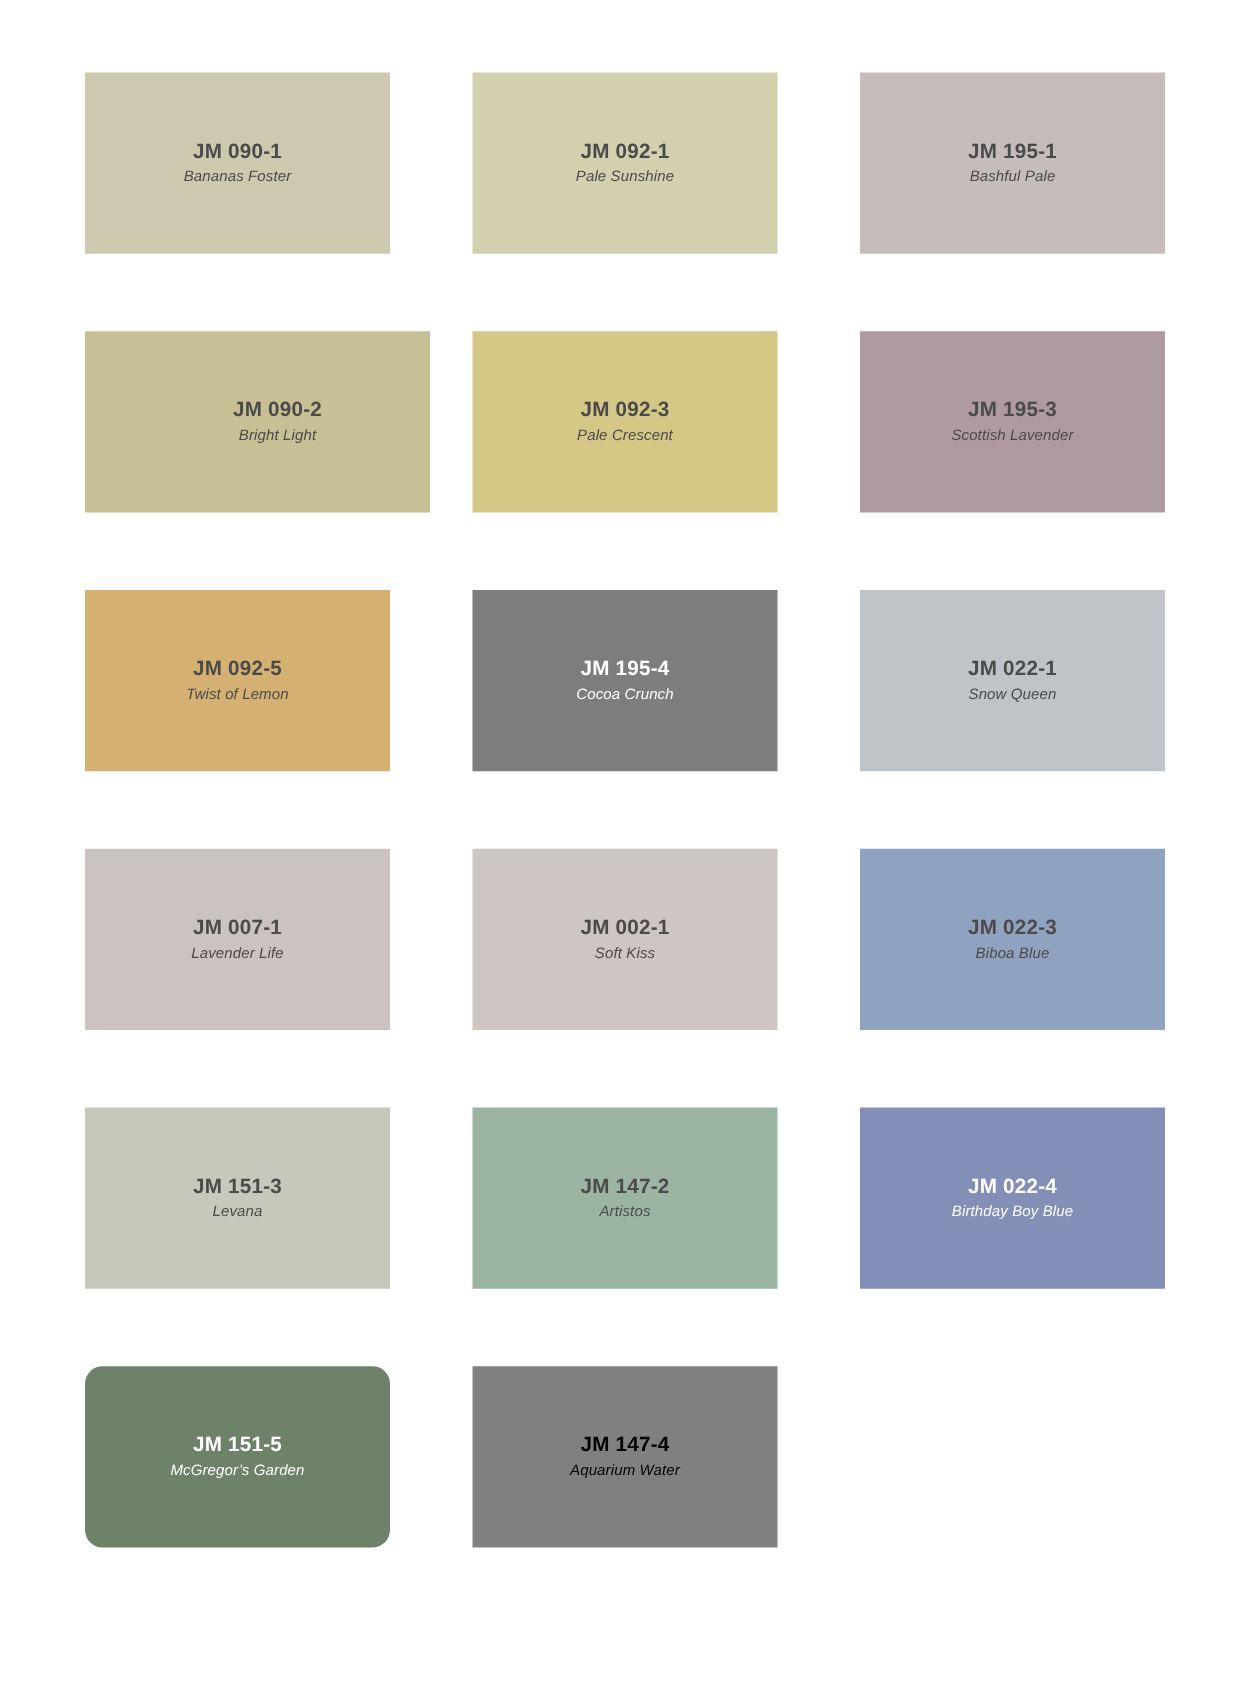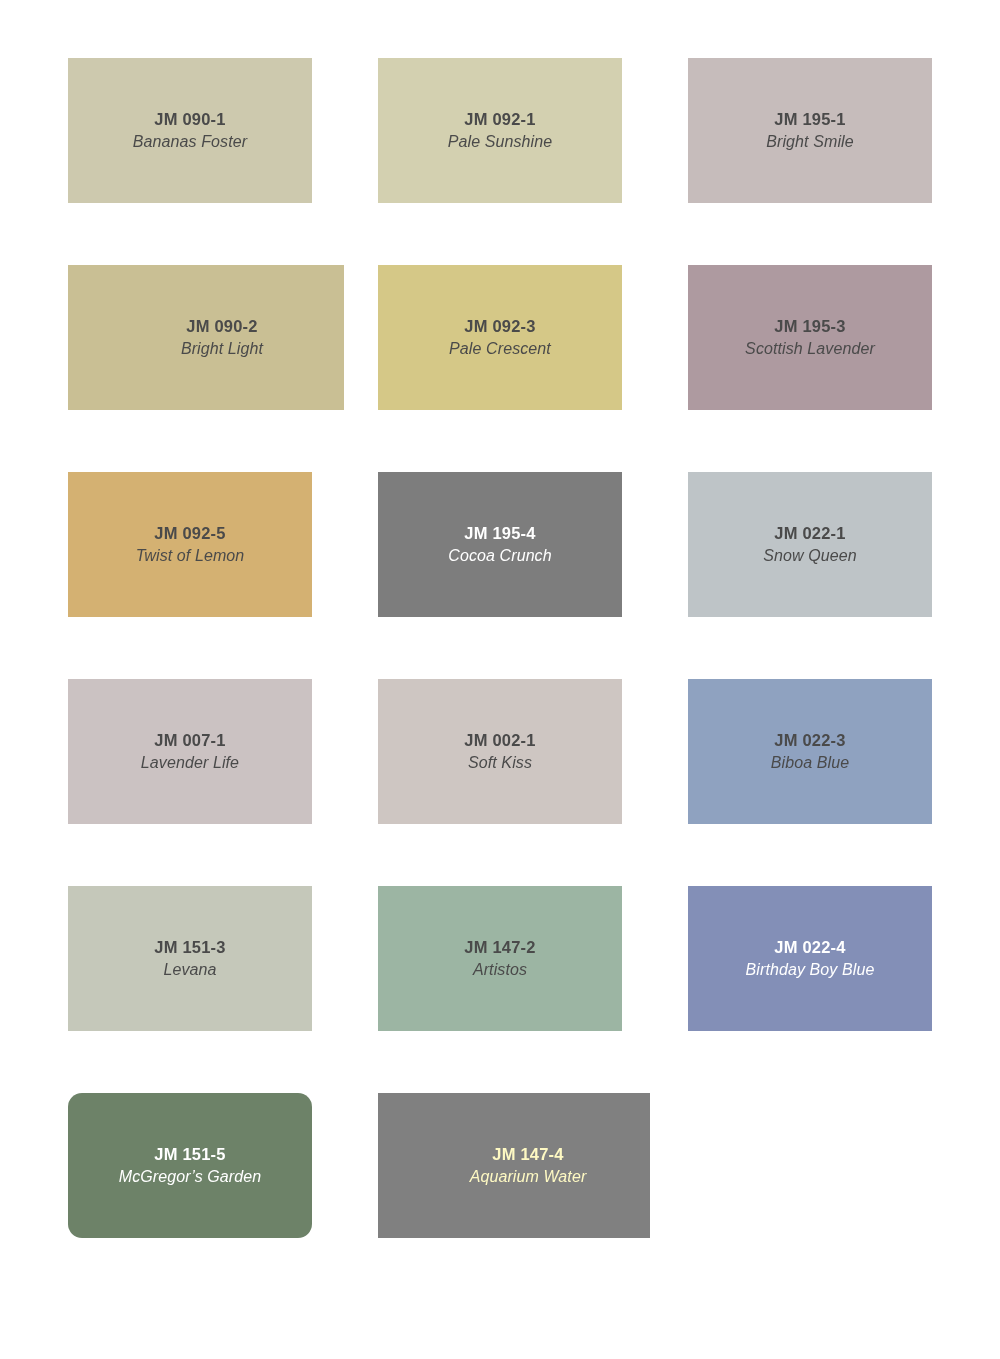--- a/index.html
+++ b/index.html
@@ -38,40 +38,40 @@
     line-height: 1.28;
     user-select: none;
   }
   .swatch-code {
     font-size: 16.5px;
     font-weight: bold;
     letter-spacing: 0.2px;
     margin-bottom: 2px;
   }
   .swatch-name {
-    font-size: 16px;
+    font-size: 12px;
     font-style: italic;
     letter-spacing: 0.1px;
   }
 </style>
 </head>
 <body>
 
 <div id="swatch-grid" style="background: rgb(255, 255, 255);">
     <div class="swatch" style="background: rgb(205, 201, 174); color: rgb(74, 74, 74);">
       <div class="swatch-code">JM 090-1</div>
       <div class="swatch-name">Bananas Foster</div>
     </div>
     <div class="swatch" style="background: rgb(211, 208, 176); color: rgb(74, 74, 74);">
       <div class="swatch-code">JM 092-1</div>
       <div class="swatch-name">Pale Sunshine</div>
     </div>
     <div class="swatch" style="background: rgb(198, 188, 187); color: rgb(74, 74, 74);">
       <div class="swatch-code">JM 195-1</div>
-      <div class="swatch-name">Bright Smile</div>
+      <div class="swatch-name">Bashful Pale</div>
     </div>
     <div class="swatch" style="background: rgb(201, 191, 148); color: rgb(74, 74, 74); padding-left: 32px;">
       <div class="swatch-code">JM 090-2</div>
       <div class="swatch-name">Bright Light</div>
     </div>
     <div class="swatch" style="background: rgb(213, 200, 135); color: rgb(74, 74, 74);">
       <div class="swatch-code">JM 092-3</div>
       <div class="swatch-name">Pale Crescent</div>
     </div>
     <div class="swatch" style="background: rgb(174, 154, 160); color: rgb(74, 74, 74);">
@@ -111,17 +111,17 @@
       <div class="swatch-name">Artistos</div>
     </div>
     <div class="swatch" style="background: rgb(131, 143, 183); color: rgb(255, 255, 255);">
       <div class="swatch-code">JM 022-4</div>
       <div class="swatch-name">Birthday Boy Blue</div>
     </div>
     <div class="swatch" style="background: rgb(109, 130, 104); color: rgb(255, 255, 255); border-radius: 14px;">
       <div class="swatch-code">JM 151-5</div>
       <div class="swatch-name">McGregor’s Garden</div>
     </div>
-    <div class="swatch" style="background: rgb(128, 128, 128); color: #fef9c3; padding-left: 28px;">
+    <div class="swatch" style="background: rgb(128, 128, 128); color: #000000;">
       <div class="swatch-code">JM 147-4</div>
       <div class="swatch-name">Aquarium Water</div>
     </div>
   </div>
 
 </body></html>

